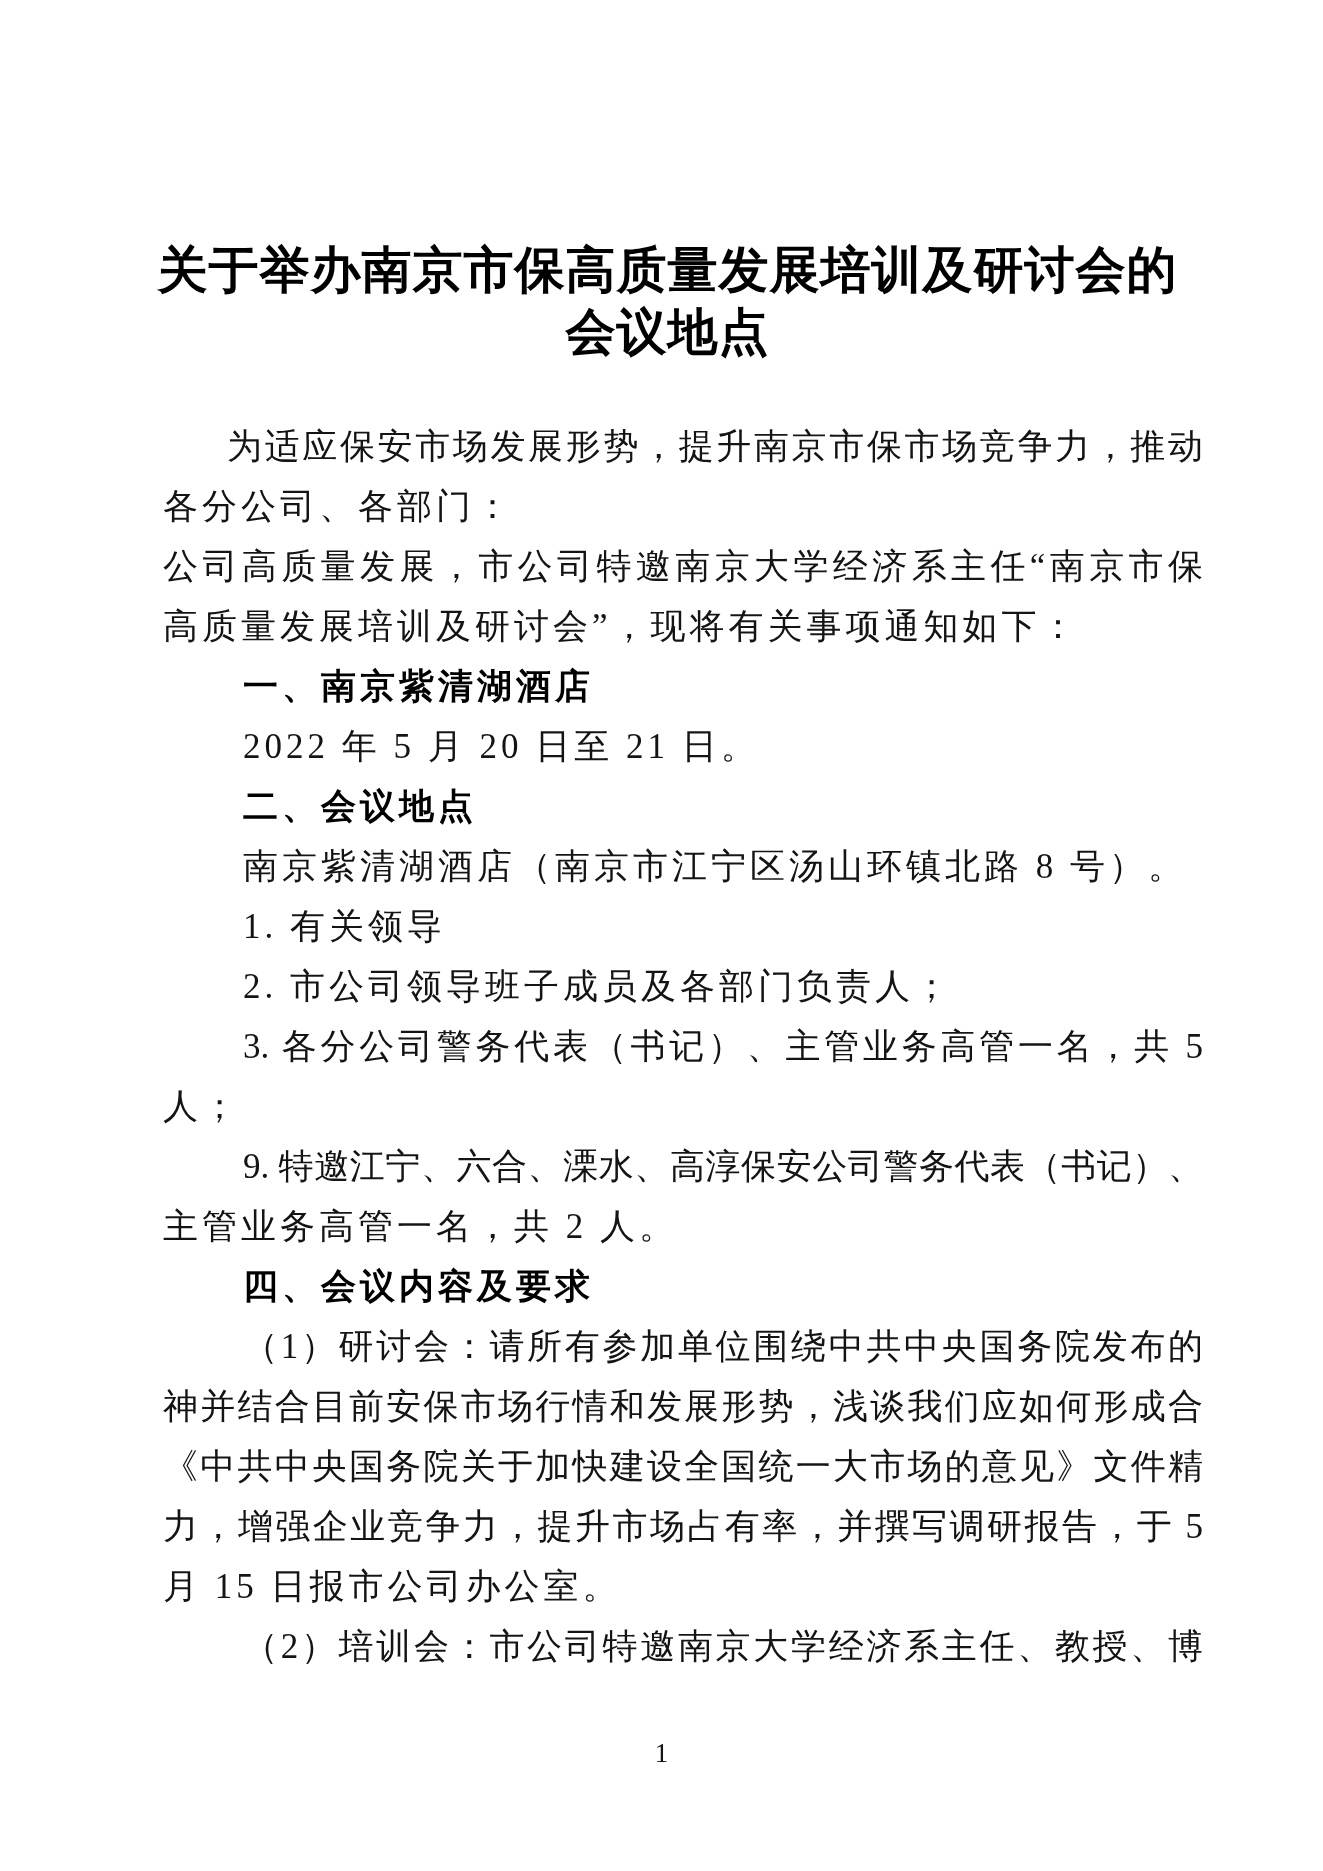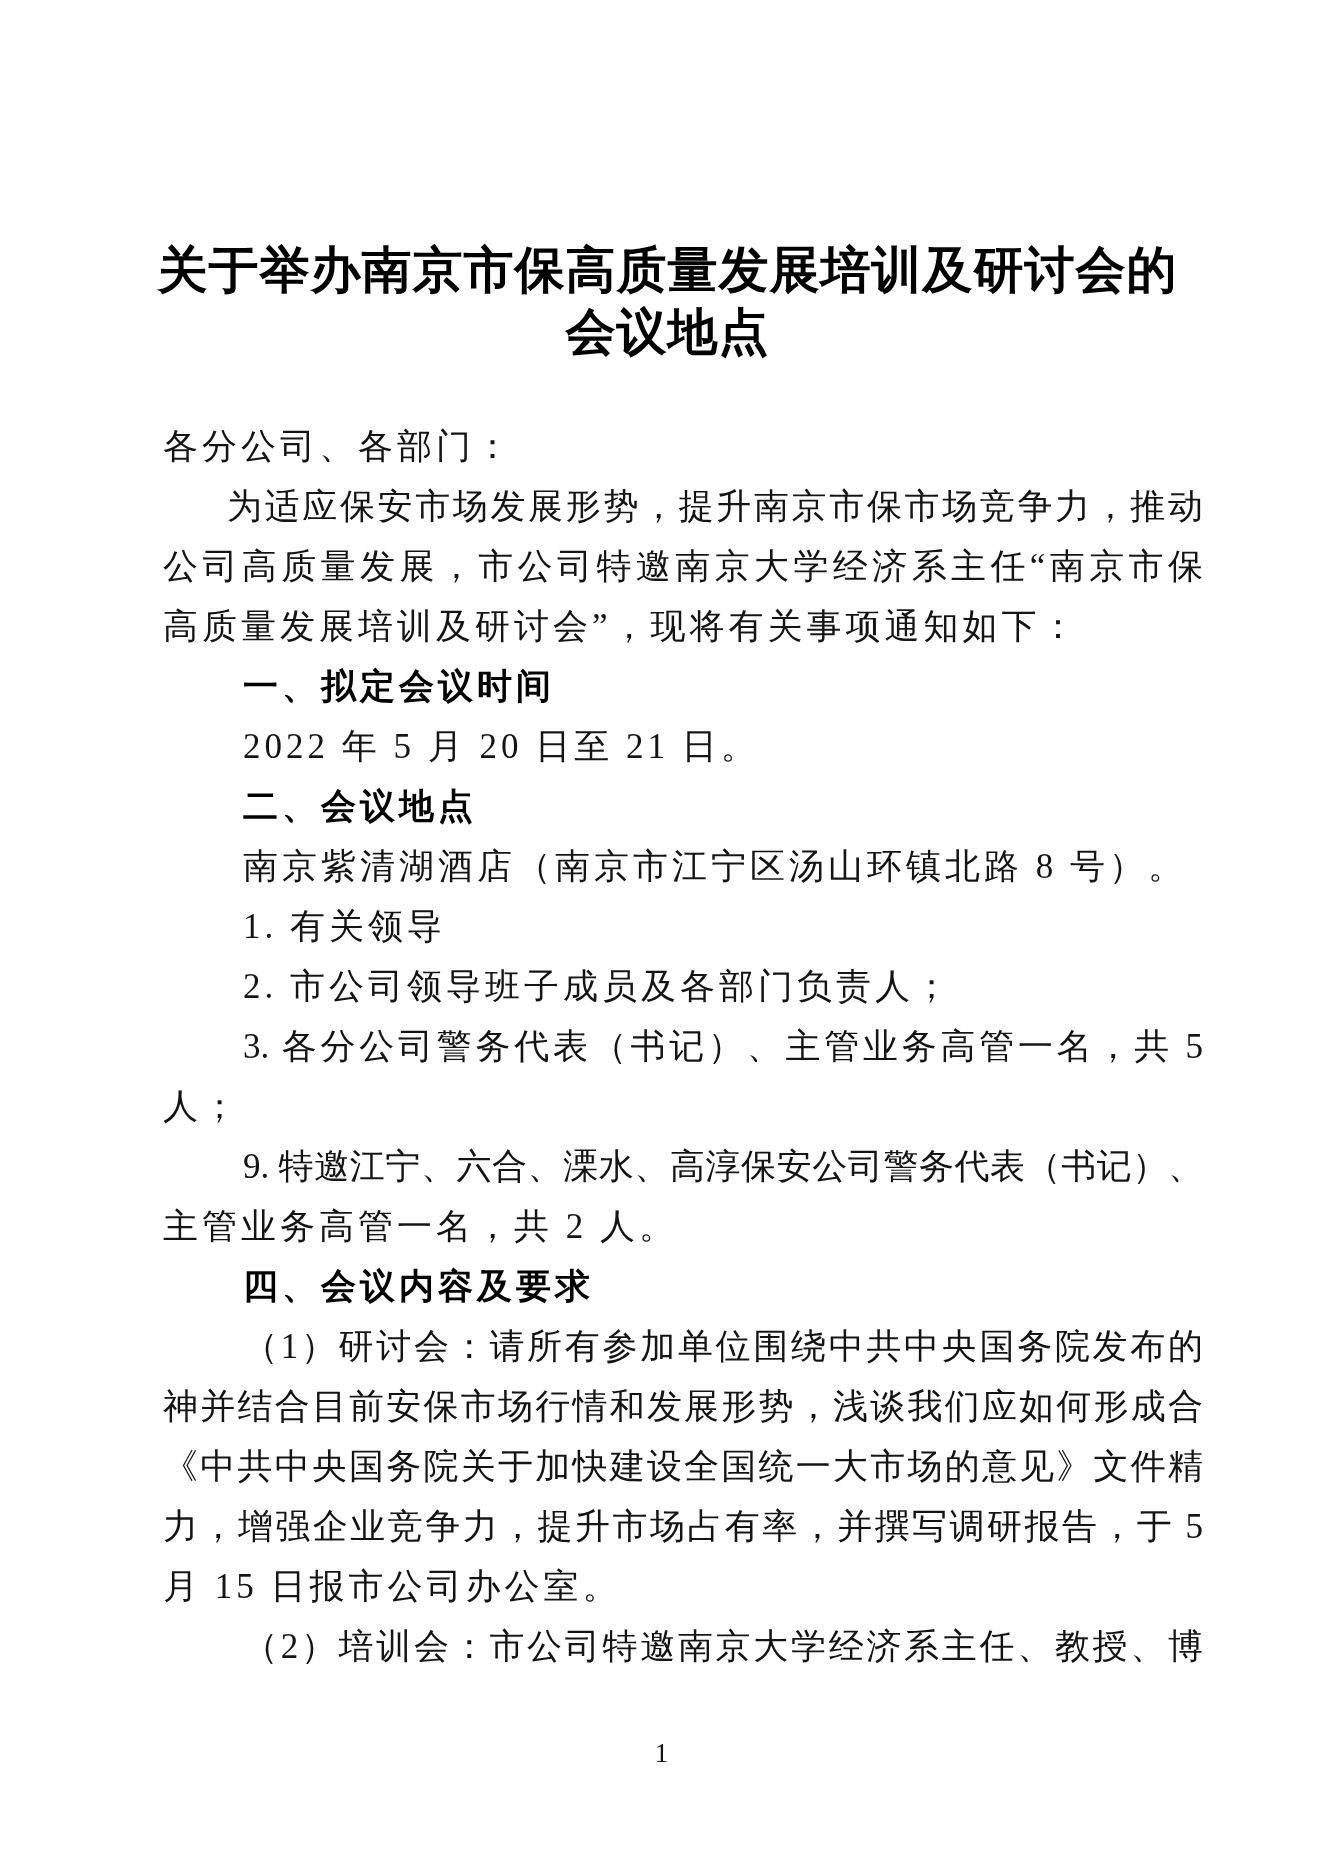--- a/index.html
+++ b/index.html
@@ -60,25 +60,25 @@
 <body>
 
 <div class="page">
 
   <h1 class="title">
     <div>关于举办南京市保高质量发展培训及研讨会的</div>
     <div>会议地点</div>
   </h1>
 
   <div class="body" id="body-lines">
+      <div class="line ind-sm full">为适应保安市场发展形势，提升南京市保市场竞争力，推动</div>
       <div class="line ind-none">各分公司、各部门：</div>
-      <div class="line ind-sm full">为适应保安市场发展形势，提升南京市保市场竞争力，推动</div>
       <div class="line ind-none full">公司高质量发展，市公司特邀南京大学经济系主任“南京市保</div>
       <div class="line ind-none">高质量发展培训及研讨会”，现将有关事项通知如下：</div>
-      <div class="line ind-std bold">一、拟定会议时间</div>
+      <div class="line ind-std bold">一、南京紫清湖酒店</div>
       <div class="line ind-std">2022 年 5 月 20 日至 21 日。</div>
       <div class="line ind-std bold">二、会议地点</div>
       <div class="line ind-std">南京紫清湖酒店（南京市江宁区汤山环镇北路 8 号）。</div>
       <div class="line ind-std">1. 有关领导</div>
       <div class="line ind-std">2. 市公司领导班子成员及各部门负责人；</div>
       <div class="line ind-std full">3. 各分公司警务代表（书记）、主管业务高管一名，共 5</div>
       <div class="line ind-none">人；</div>
       <div class="line ind-std full">9. 特邀江宁、六合、溧水、高淳保安公司警务代表（书记）、</div>
       <div class="line ind-none">主管业务高管一名，共 2 人。</div>
       <div class="line ind-std bold">四、会议内容及要求</div>

